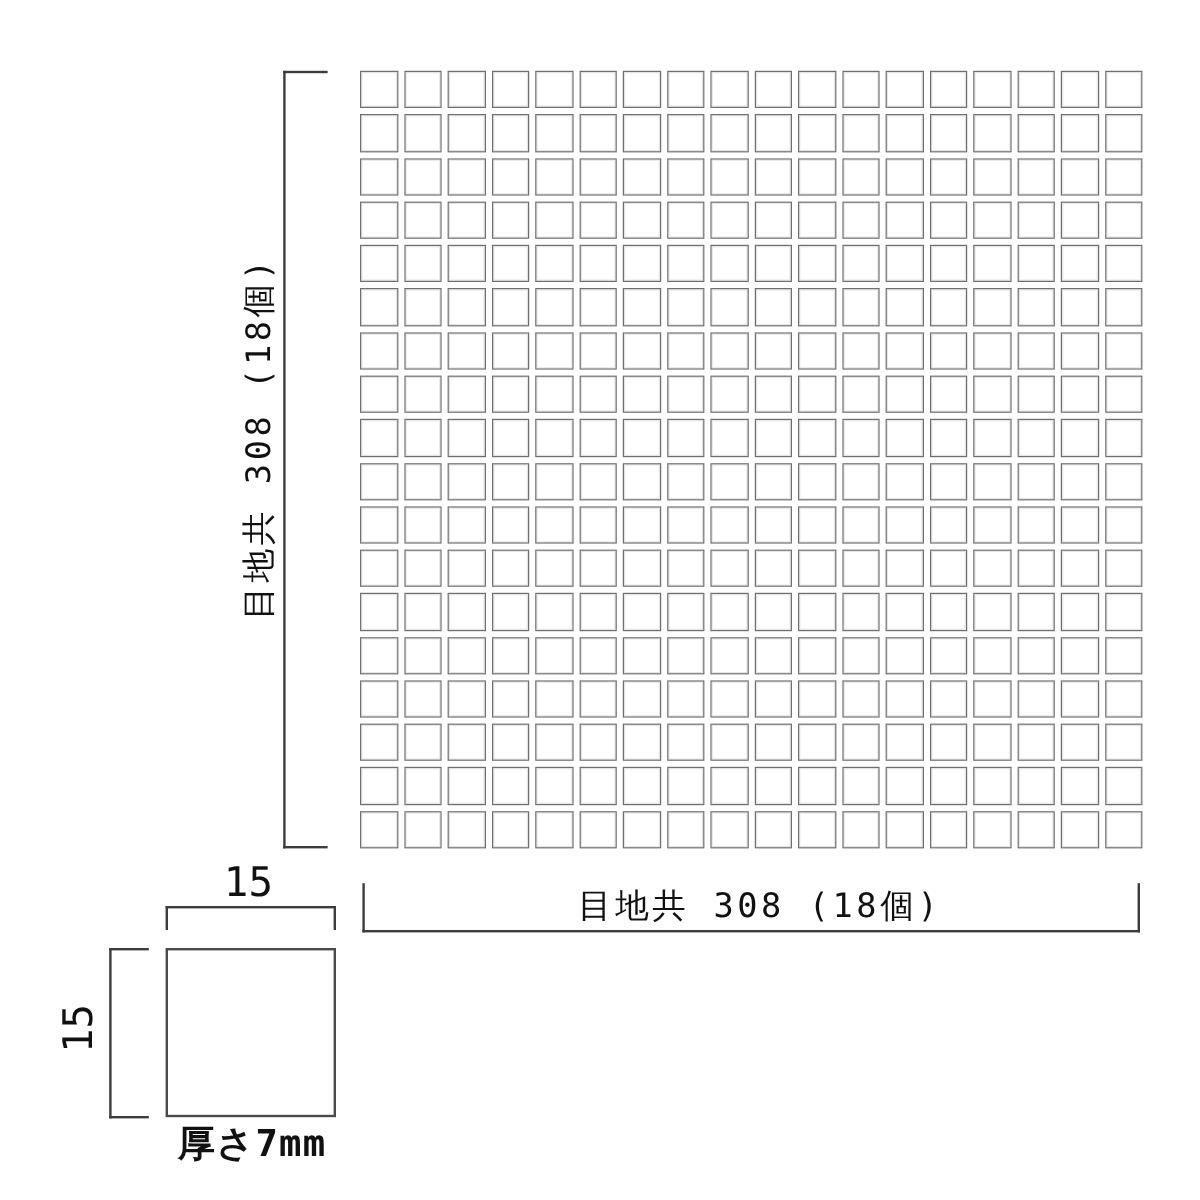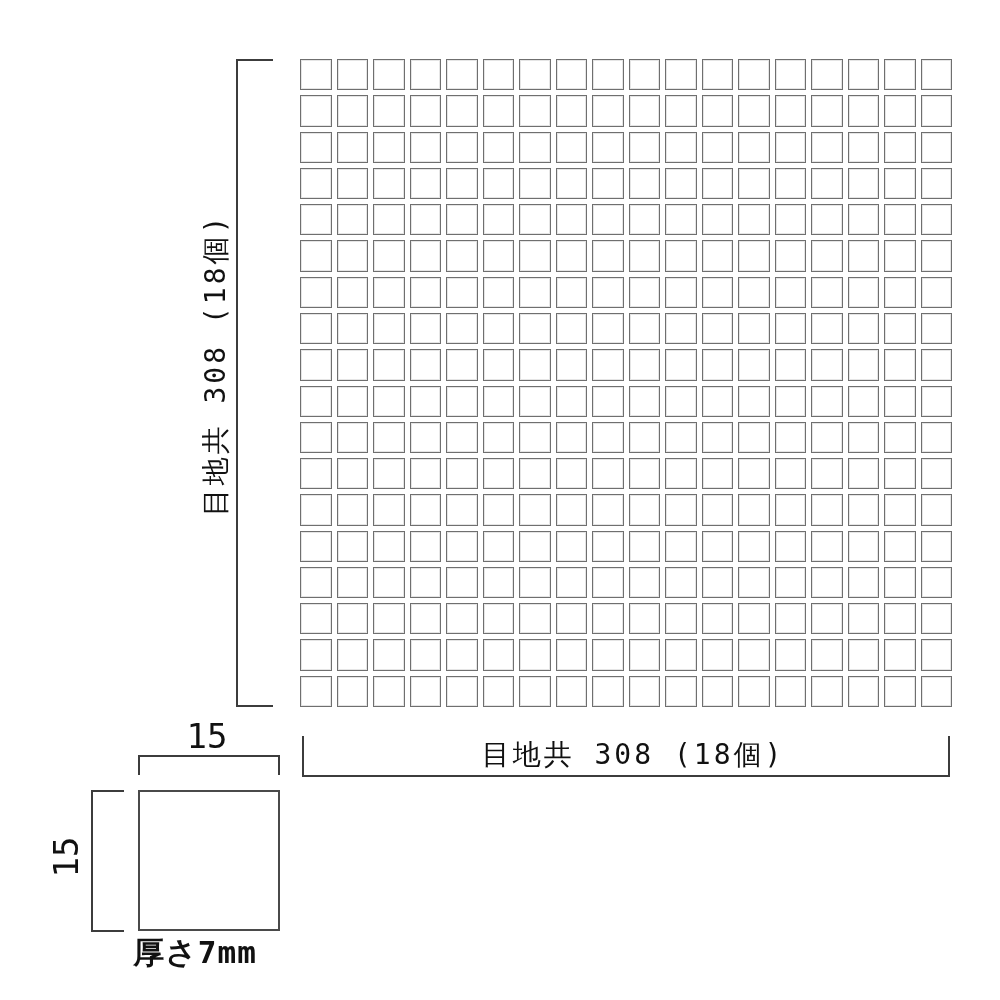--- a/index.html
+++ b/index.html
@@ -78,21 +78,21 @@
     left: 207px; top: 736px;
     transform: translate(-50%, -50%);
     font-size: 34px;
   }
   .label-tile-h {
     left: 66px; top: 857px;
     transform: translate(-50%, -50%) rotate(-90deg);
     font-size: 34px;
   }
   .label-tile-thickness {
-    left: 195px; top: 953px;
+    left: 210px; top: 953px;
     transform: translate(-50%, -50%);
     font-size: 31px; letter-spacing: 1px;
     font-weight: 600;
   }
 
   
   .detail-tile {
     position: absolute;
     left: 138px; top: 790px;
     width: 142px; height: 141px;

